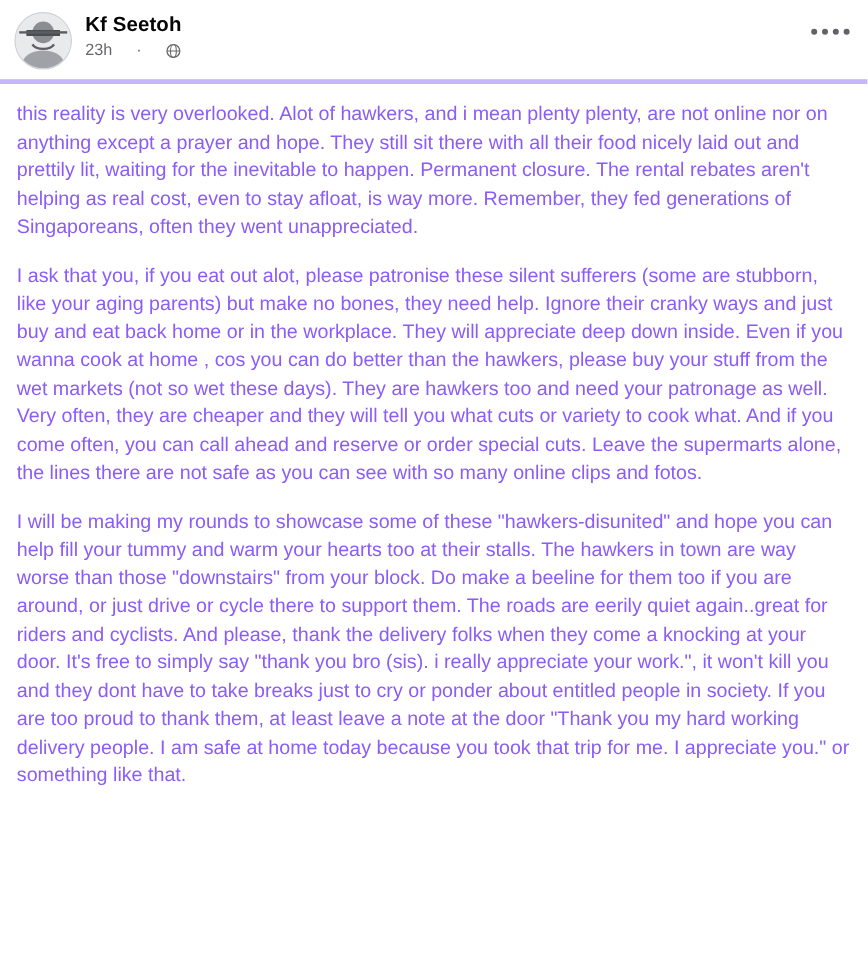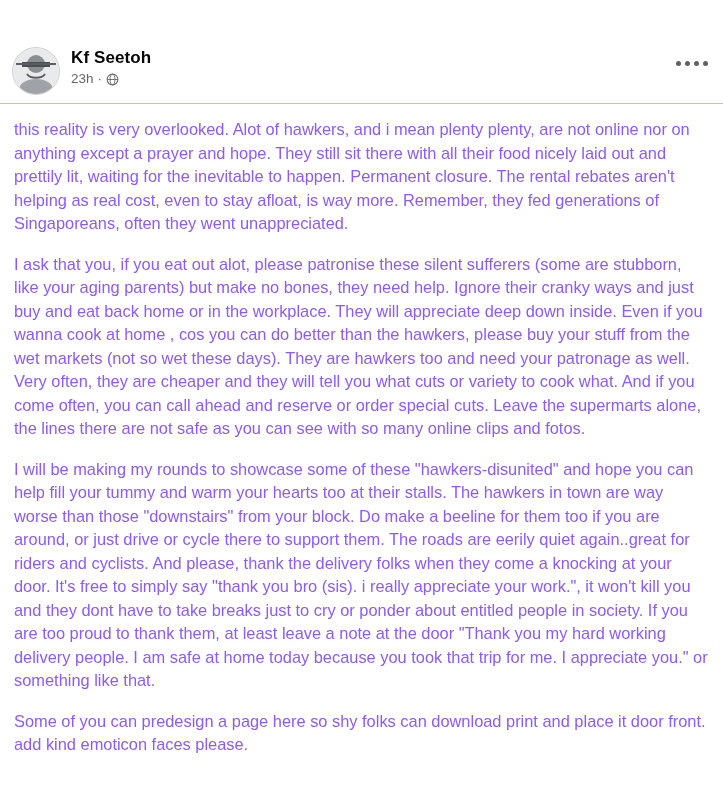--- a/index.html
+++ b/index.html
@@ -20,22 +20,21 @@
     box-sizing: border-box;
     background: #fff;
     display: flex;
     flex-direction: column;
   }
   .post-header {
     display: flex;
     align-items: flex-start;
     padding: 10px 12px 8px 12px;
     position: relative;
-    border-bottom: 1px solid #c4b5fd;
-    margin-top: 37px;
+    border-bottom: 4px solid #c4b5fd;
   }
   .avatar {
     width: 46px;
     height: 46px;
     border-radius: 50%;
     background: #e4e6eb;
     border: 1px solid #cfd1d5;
     overflow: hidden;
     flex: 0 0 auto;
     position: relative;
@@ -52,20 +51,21 @@
     font-size: 17px;
     font-weight: bold;
     line-height: 20px;
     color: #050505;
     letter-spacing: .1px;
   }
   .meta-row {
     display: flex;
     align-items: center;
     margin-top: 3px;
+    justify-content: space-between;
   }
   .meta-time {
     font-size: 13.5px;
     color: #65676b;
     line-height: 16px;
   }
   .meta-dot {
     font-size: 13.5px;
     color: #65676b;
     margin: 0 4px;
@@ -143,16 +143,15 @@
       <i></i>
       <i></i>
       <i></i>
     </div>
   </div>
 
   <div class="post-body">
     <p>this reality is very overlooked. Alot of hawkers, and i mean plenty plenty, are not online nor on anything except a prayer and hope. They still sit there with all their food nicely laid out and prettily lit, waiting for the inevitable to happen. Permanent closure. The rental rebates aren't helping as real cost, even to stay afloat,  is way more. Remember, they fed generations of Singaporeans, often they went unappreciated.</p>
     <p>I ask that you, if you eat out alot, please patronise these silent sufferers (some are stubborn, like your aging parents) but make no bones, they need help. Ignore their cranky ways and just buy and eat back home or in the workplace. They will appreciate deep down inside. Even if you wanna cook at home , cos you can do better than the hawkers, please buy your stuff from the wet markets (not so wet these days). They are hawkers too and need your patronage as well. Very often, they are cheaper and they will tell you what cuts or variety to cook what.  And if you come often, you can call ahead and reserve or order special cuts. Leave the supermarts alone, the lines there are not safe as you can see with so many online clips and fotos.</p>
     <p>I will be making my rounds to showcase some of these "hawkers-disunited" and hope you can help fill your tummy and warm your hearts too at their stalls. The hawkers in town are way worse than those "downstairs" from your block. Do make a beeline for them too if you are around, or just drive or cycle there to support them. The roads are eerily quiet again..great for riders and cyclists. And please, thank the delivery folks when they come a knocking at your door. It's free to simply say "thank you bro (sis). i really appreciate your work.",  it won't kill you and they dont have to take breaks just to cry or ponder about entitled people in society. If you are too proud to thank them, at least leave a note at the door "Thank you my hard working delivery people. I am safe at home today because you took that trip for me. I appreciate you." or something like that.</p>
-    <p>Some of you can predesign a page here  so shy folks can download  print and place it door front. add kind emoticon faces please.</p>
   </div>
 
 </div>
 
 </body></html>

